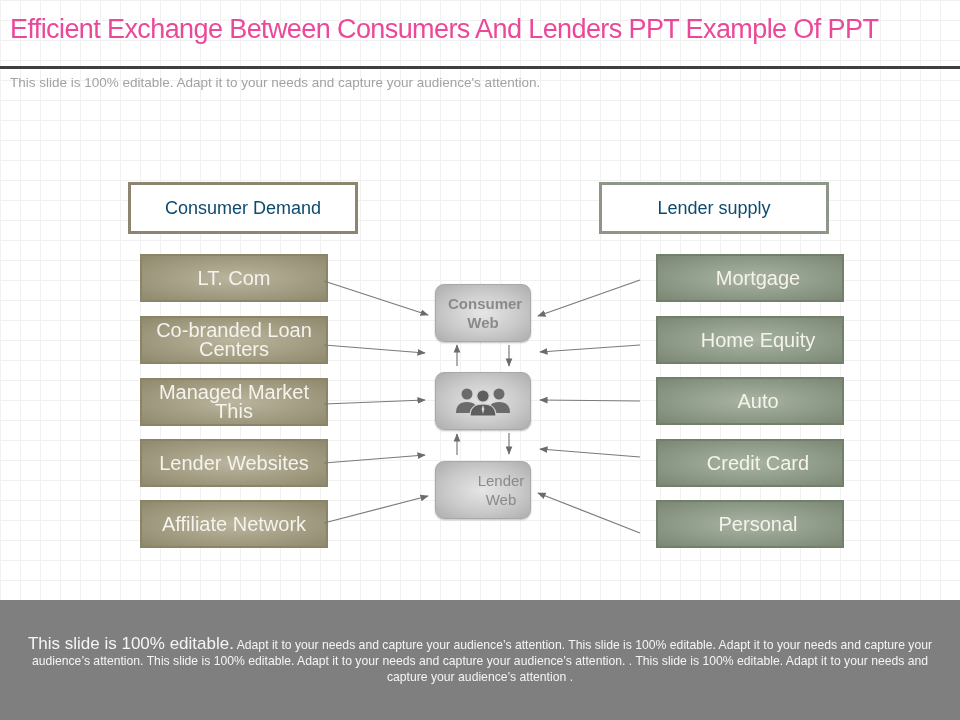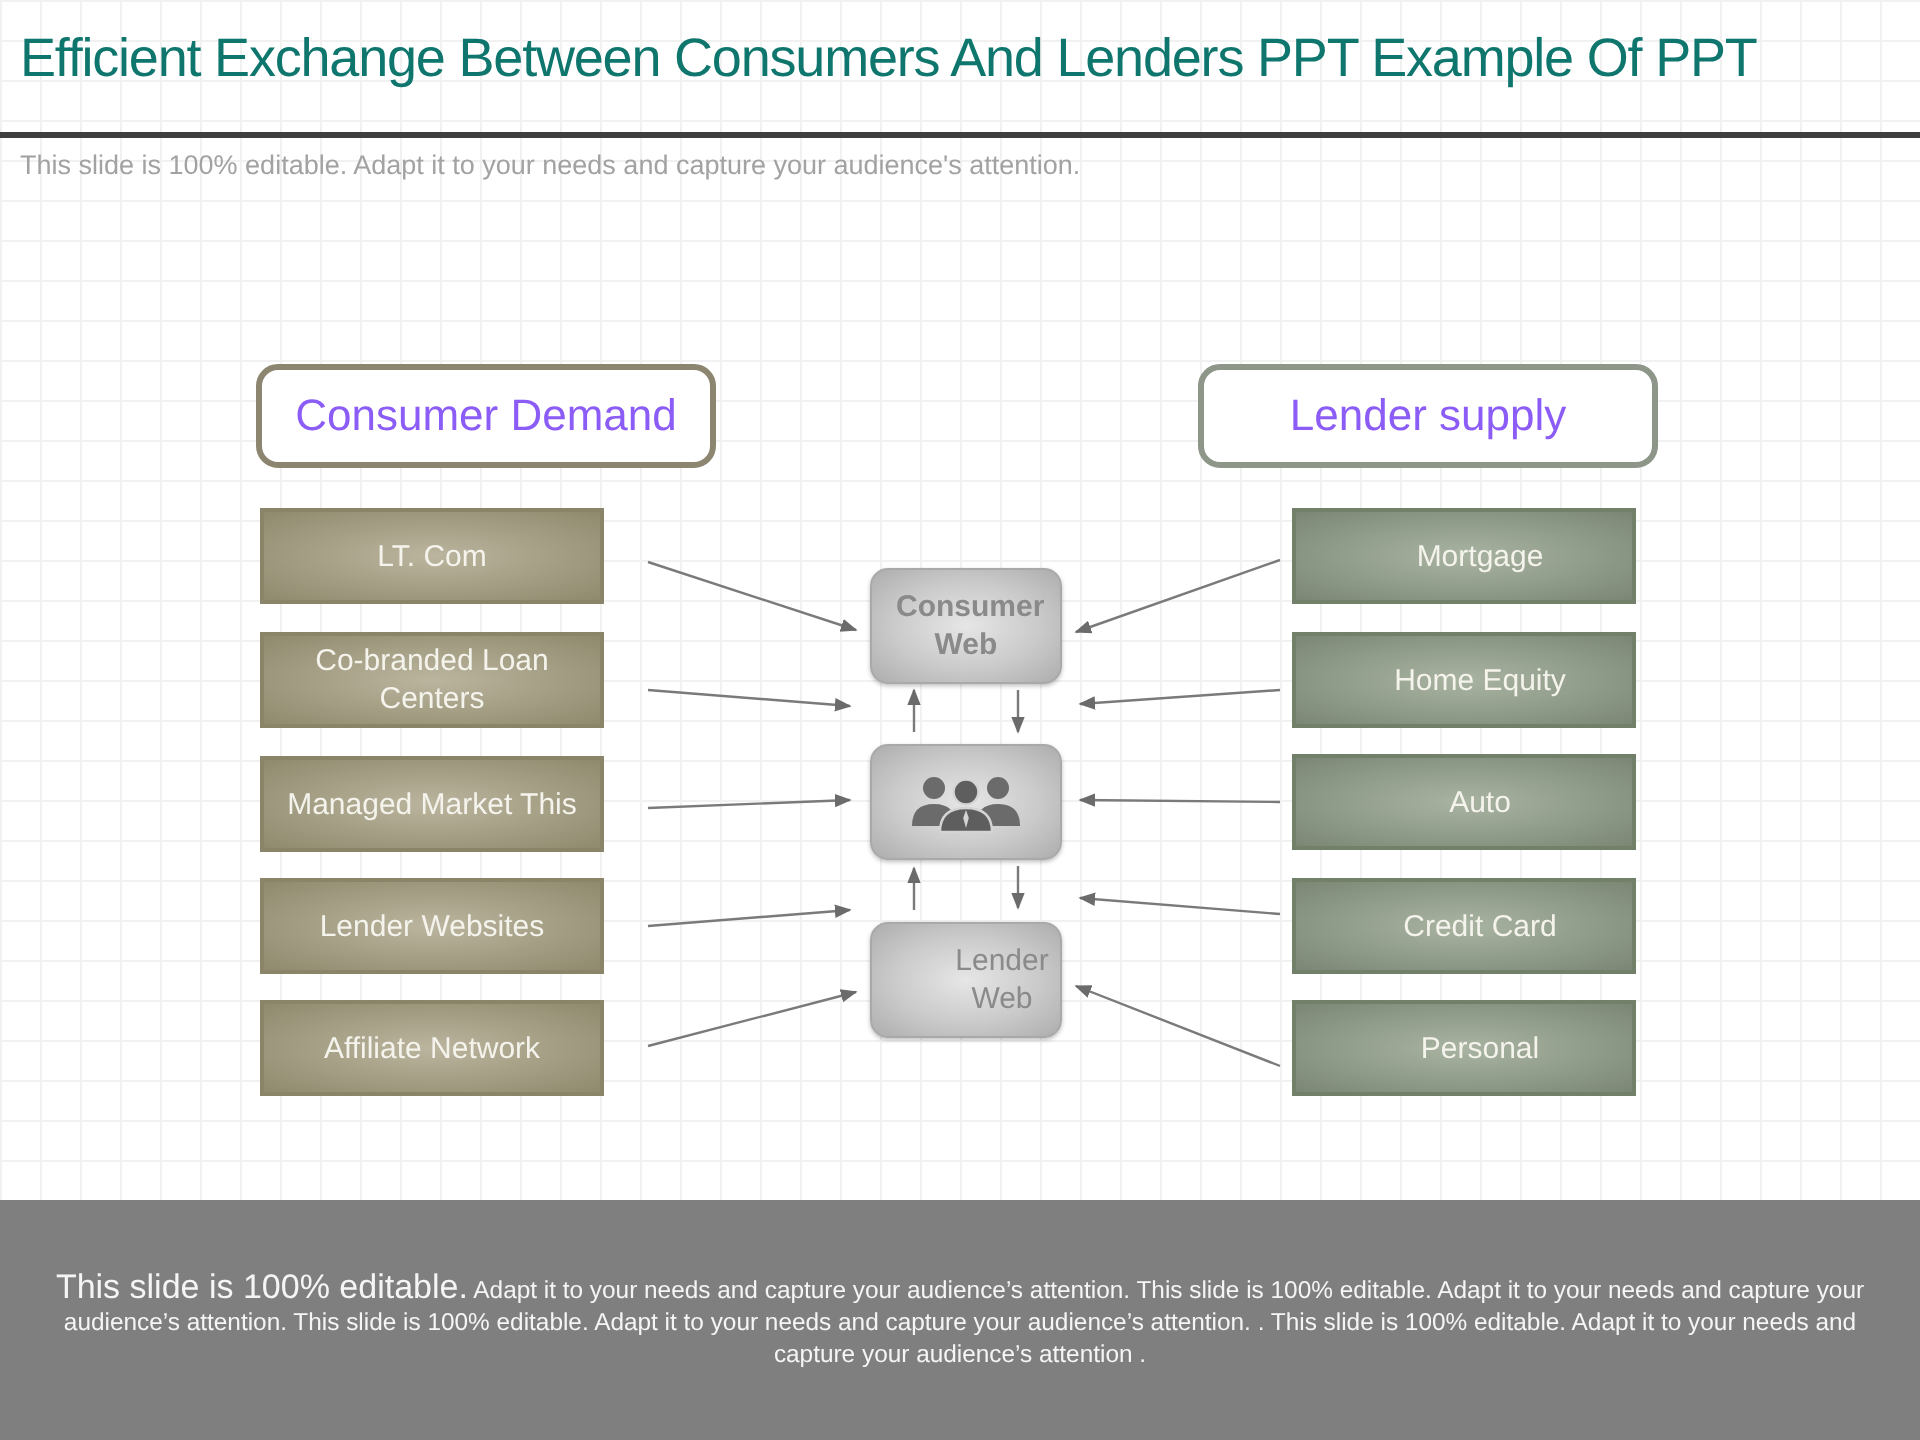--- a/index.html
+++ b/index.html
@@ -7,39 +7,39 @@
     width: 960px; height: 720px; position: relative; overflow: hidden;
     font-family: "Liberation Sans", sans-serif;
     background-color: #ffffff;
     background-image:
       linear-gradient(#f1f1f1 1px, transparent 1px),
       linear-gradient(90deg, #f1f1f1 1px, transparent 1px);
     background-size: 20px 20px;
   }
   .title {
     position: absolute; left: 10px; top: 14px;
-    font-size: 27px; color: #0f766e; letter-spacing: -0.6px; white-space: nowrap;
+    font-size: 27px; color: #ec4899; letter-spacing: -0.6px; white-space: nowrap;
   }
   .title-rule {
     position: absolute; left: 0; top: 66px; width: 960px; height: 3px; background: #3f3f3f;
   }
   .subtitle {
     position: absolute; left: 10px; top: 75px; font-size: 13.5px; color: #a2a2a2; white-space: nowrap;
   }
   .header-box {
     position: absolute; top: 182px; width: 230px; height: 52px; background: #fff;
     box-sizing: border-box; display: flex; align-items: center; justify-content: center;
-    font-size: 22px; color: #8b5cf6; border-radius: 11px;
+    font-size: 18px; color: #0c4a6e;
   }
   .hb-consumer { left: 128px; border: 3px solid #8c8671; }
   .hb-lender { left: 599px; border: 3px solid #8e968a; }
   .item {
-    position: absolute; width: 172px; height: 48px; box-sizing: border-box;
+    position: absolute; width: 188px; height: 48px; box-sizing: border-box;
     display: flex; align-items: center; justify-content: center; text-align: center;
-    color: #f4f3ec; font-size: 15px; line-height: 19px;
+    color: #f4f3ec; font-size: 20px; line-height: 19px; margin-left: 10px;
   }
   .item.consumer {
     left: 130px;
     background: radial-gradient(ellipse at center, #bbb59f 0%, #a39d83 55%, #8f8a6e 100%);
     border: 2px solid #8a8468;
   }
   .item.lender {
     left: 646px;
     background: radial-gradient(ellipse at center, #a9b3a2 0%, #909c8a 55%, #7b8774 100%);
     border: 2px solid #738069;

